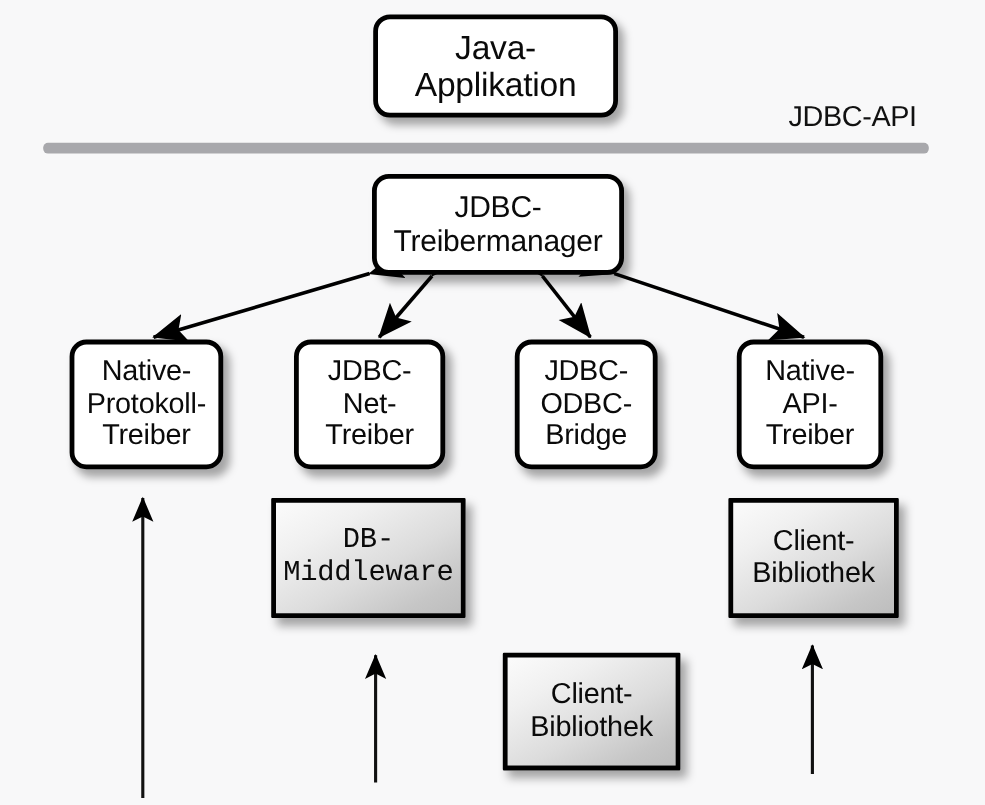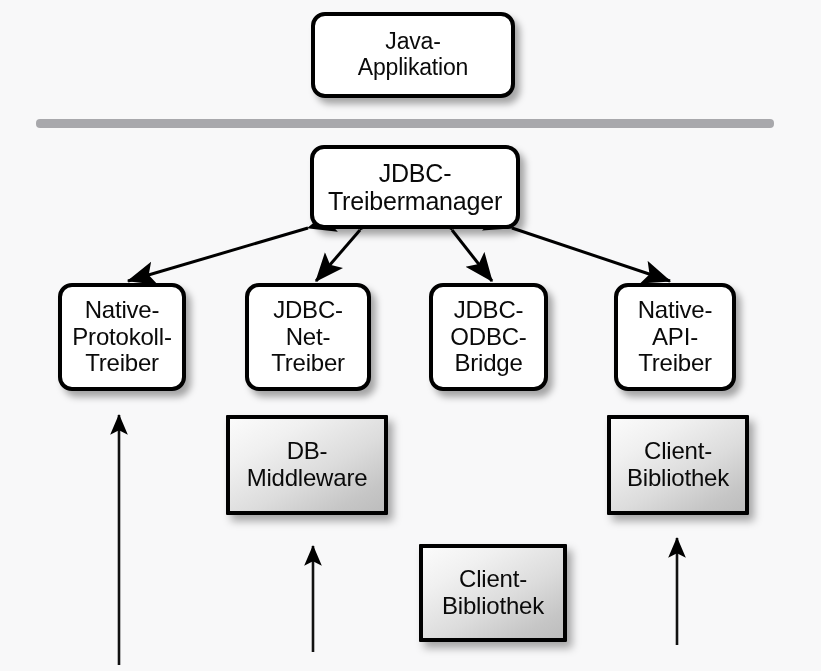--- a/index.html
+++ b/index.html
@@ -105,22 +105,23 @@
     <line x1="512" y1="228" x2="670" y2="281" stroke="#000" stroke-width="3" marker-start="url(#ah2)" marker-end="url(#ah2)"></line>
 
     <line x1="119" y1="665" x2="119" y2="415" stroke="#111" stroke-width="2.6" marker-end="url(#ah)"></line>
 
     <line x1="313" y1="652" x2="313" y2="546" stroke="#111" stroke-width="2.6" marker-end="url(#ah)"></line>
 
     <line x1="677" y1="645" x2="677" y2="538" stroke="#111" stroke-width="2.6" marker-end="url(#ah)"></line>
   </svg>
 
   <div id="api-bar" style="left:36px; top:119px; width:738px; height:9px;"></div>
+  <div id="api-label" style="left:657px; top:84px; font-size:24px;">JDBC-API</div>
 
-  <div class="rbox" style="left:311px; top:12px; width:204px; height:86px; font-size:23px;">Java-
+  <div class="rbox" style="left:311px; top:12px; width:204px; height:86px; font-size:28px;">Java-
 Applikation</div>
 
   <div class="rbox" style="left:310px; top:145px; width:210px; height:84px; font-size:25px;">JDBC-
 Treibermanager</div>
 
   <div class="rbox" style="left:58px; top:283px; width:128px; height:108px; font-size:24px;">Native-
 Protokoll-
 Treiber</div>
 
   <div class="rbox" style="left:245px; top:283px; width:126px; height:108px; font-size:24px;">JDBC-
@@ -128,21 +129,21 @@
 Treiber</div>
 
   <div class="rbox" style="left:429px; top:283px; width:119px; height:108px; font-size:24px;">JDBC-
 ODBC-
 Bridge</div>
 
   <div class="rbox" style="left:614px; top:283px; width:122px; height:108px; font-size:24px;">Native-
 API-
 Treiber</div>
 
-  <div class="gbox" style="left:226px; top:415px; width:162px; height:100px; font-size:24px;">DB-
+  <div class="gbox" style="left:226px; top:415px; width:162px; height:100px; font-size:24px;font-family:Liberation Mono, monospace;">DB-
 Middleware</div>
 
 
   <div class="gbox" style="left:607px; top:415px; width:142px; height:100px; font-size:24px;">Client-
 Bibliothek</div>
 
   <div class="gbox" style="left:419px; top:544px; width:148px; height:98px; font-size:24px;">Client-
 Bibliothek</div>
 
 </div>

